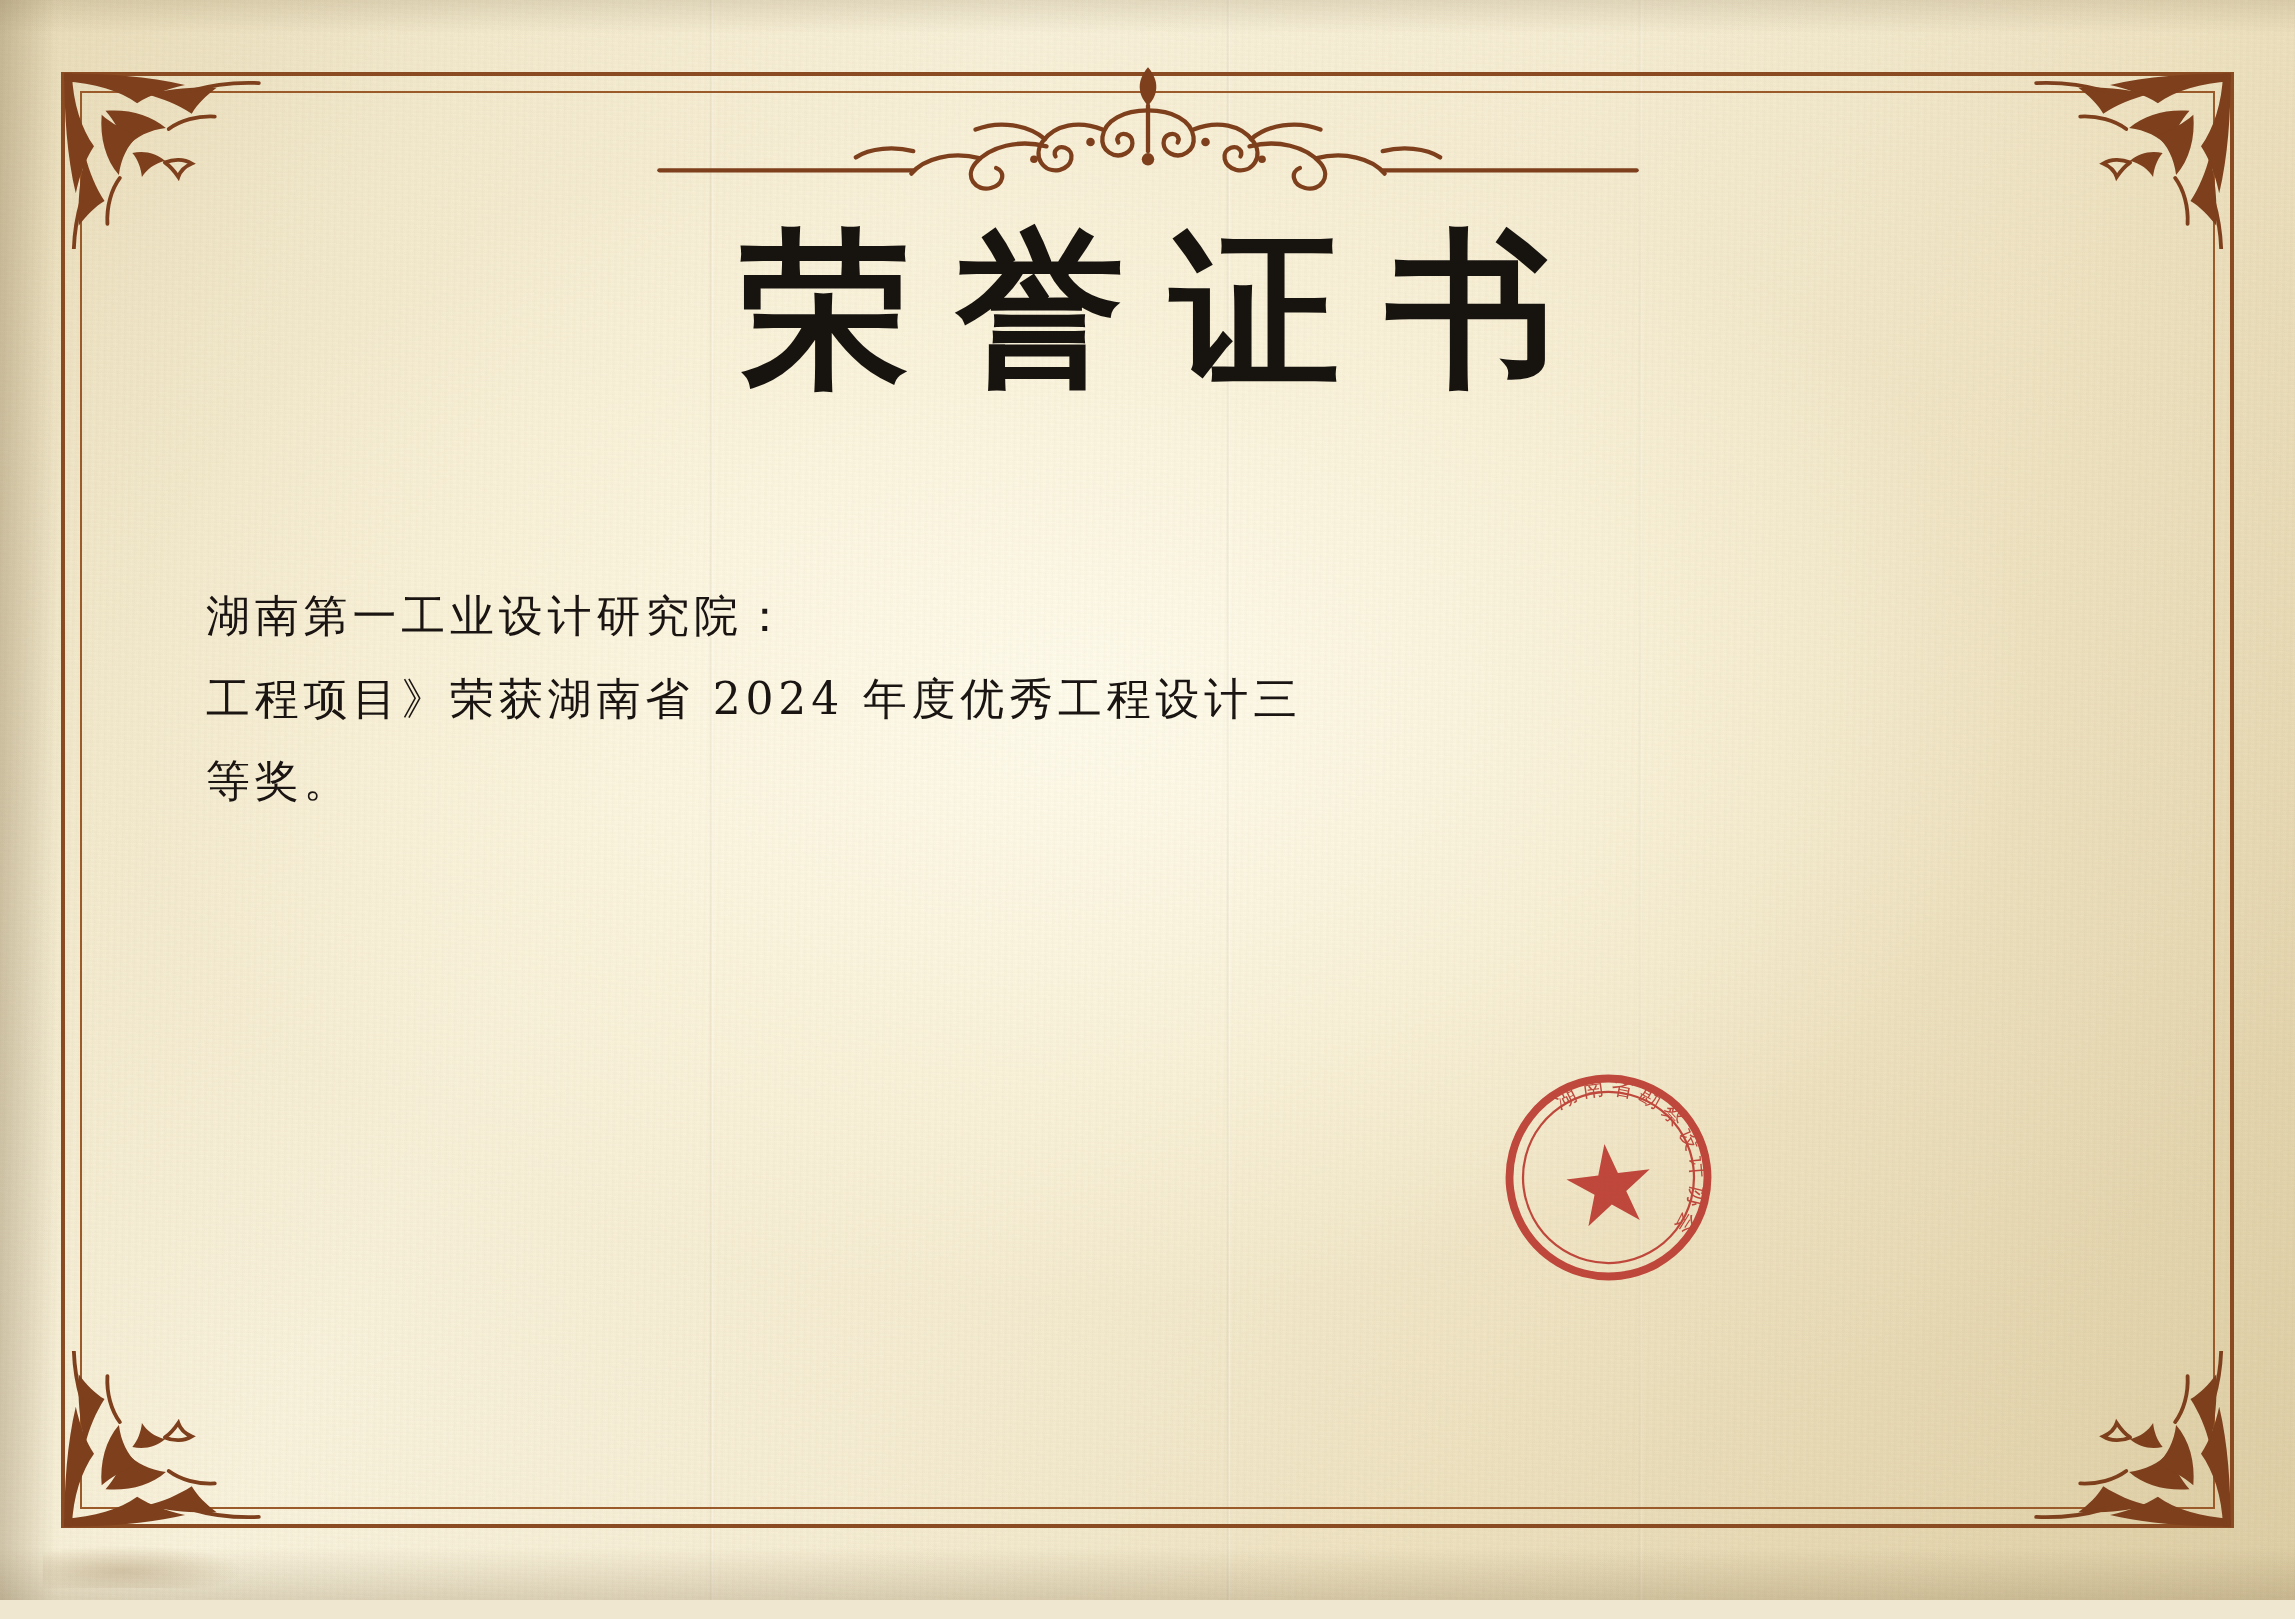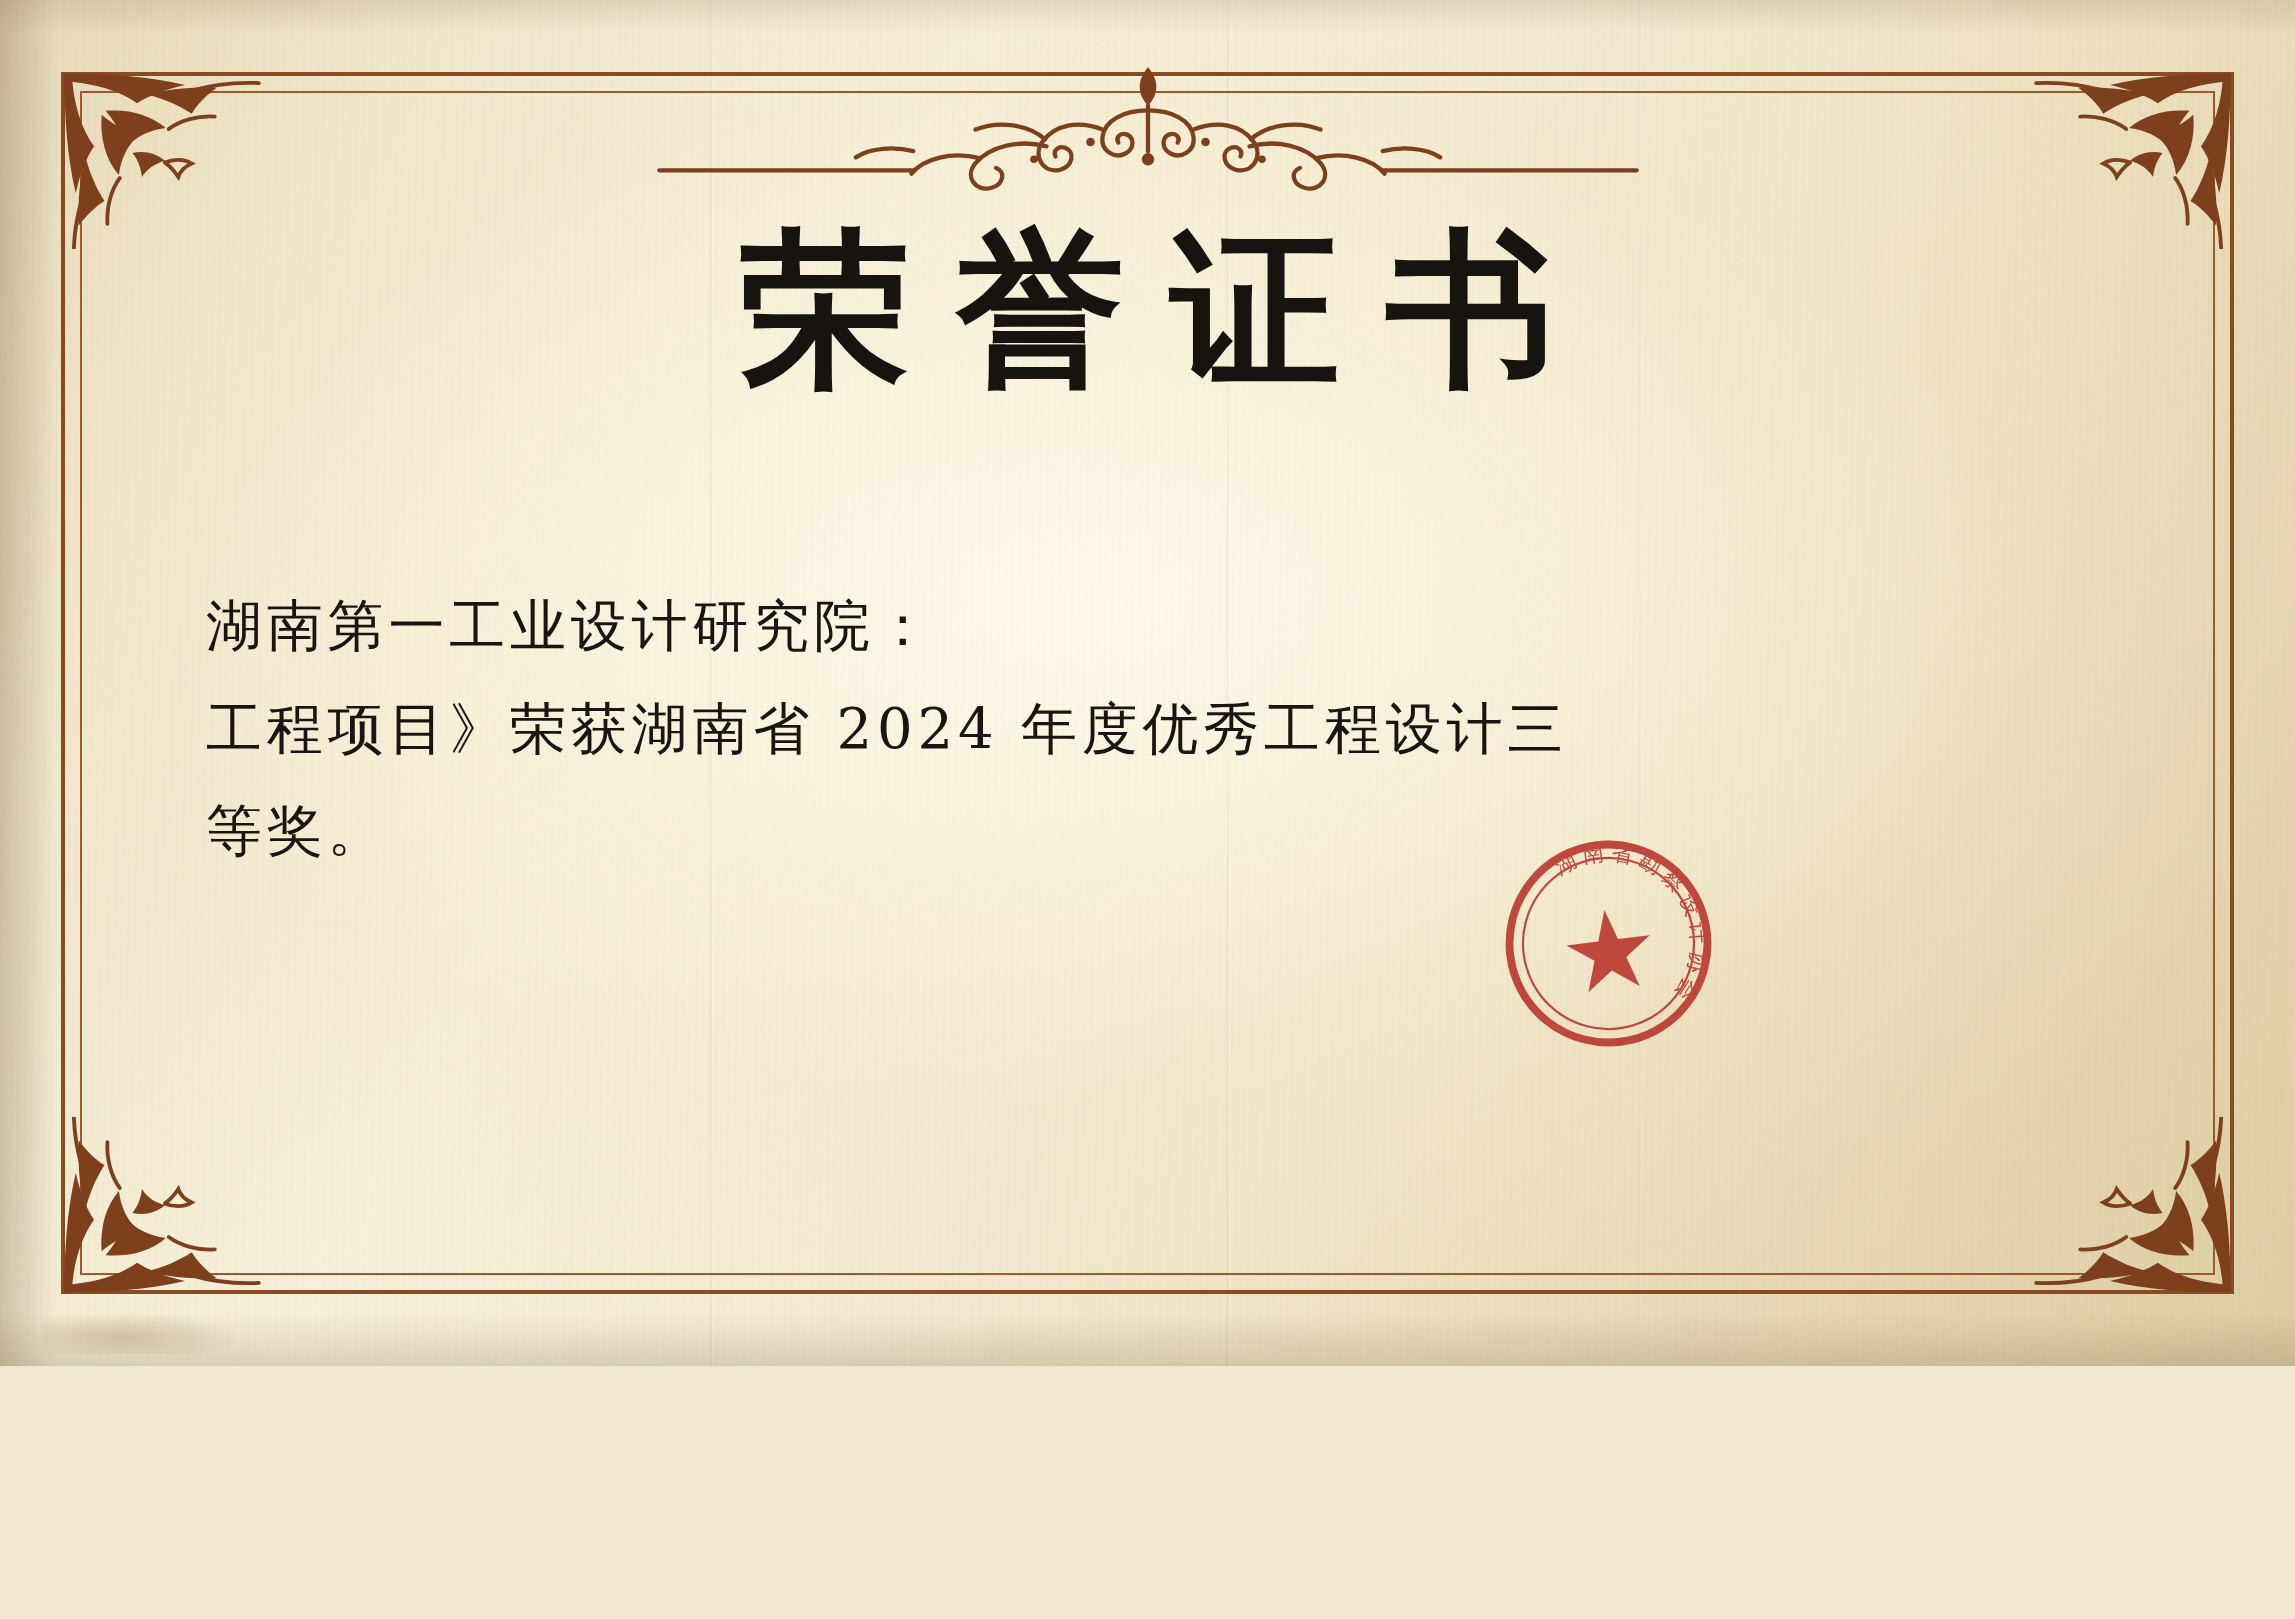--- a/index.html
+++ b/index.html
@@ -11,21 +11,21 @@
     width: 2295px;
     height: 1619px;
     overflow: hidden;
     font-family: "DejaVu Serif", "Liberation Serif", serif;
   }
 
   
   .certificate {
     position: relative;
     width: 2295px;
-    height: 1366px;
+    height: 1600px;
     background:
       radial-gradient(ellipse 58% 52% at 47% 44%, rgba(255,252,238,0.95) 0%, rgba(250,243,219,0.75) 45%, rgba(241,230,199,0.35) 72%, rgba(232,218,183,0.12) 100%),
       linear-gradient(118deg, #e8dcb9 0%, #f4ecd2 16%, #fbf6e3 33%, #f7f0d9 52%, #efe4c4 70%, #e6d8b2 86%, #ddcda4 100%);
     overflow: hidden;
   }
   
   .paper-noise {
     position: absolute;
     inset: 0;
     background-image:
@@ -121,21 +121,21 @@
   }
 
   
   .body-block {
     position: absolute;
     left: 206px;
     right: 182px;
     top: 579px;
     color: #1a1512;
     font-family: "DejaVu Serif", "Liberation Serif", serif;
-    font-size: 56px;
+    font-size: 44px;
     line-height: 1.68;
     letter-spacing: 4.8px;
   }
   .body-block p { margin: 0 0 8.6px 0; }
   .body-block p.indent { text-indent: 124px; }
 
   
   .sign-area {
     position: absolute;
     right: 306px;

